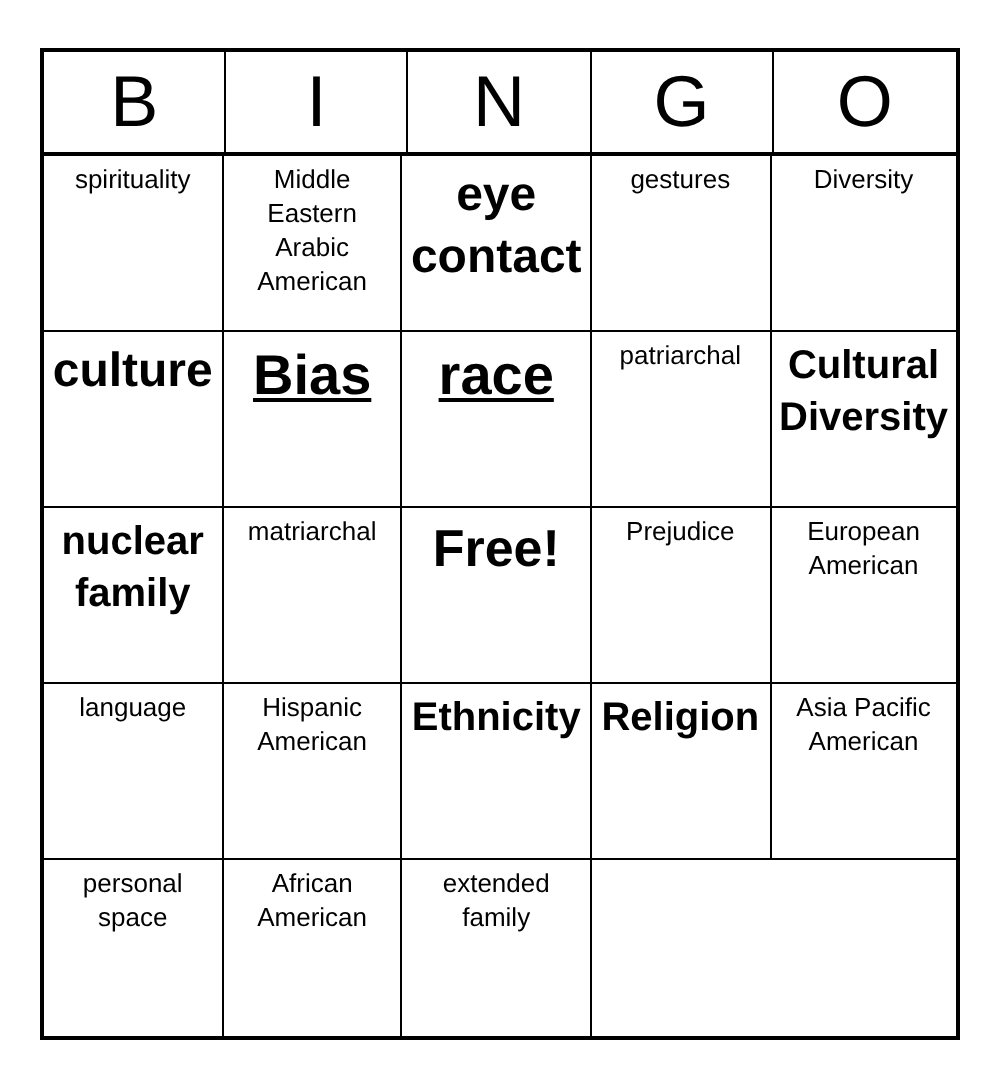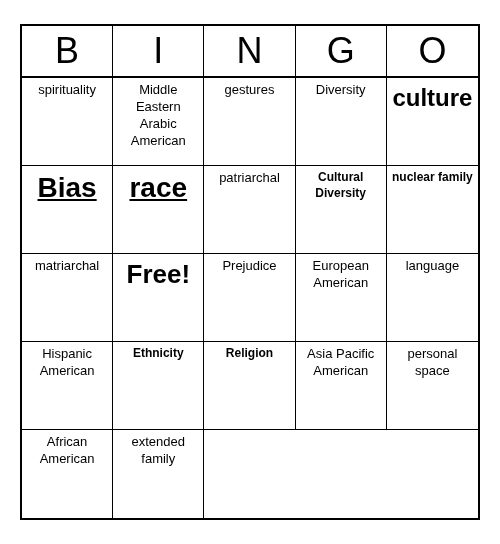--- a/index.html
+++ b/index.html
@@ -54,21 +54,21 @@
     }
     .cell-text {
       font-size: 13px;
       line-height: 1.3;
     }
     .cell-text.large {
       font-size: 24px;
       font-weight: bold;
     }
     .cell-text.medium {
-      font-size: 12px;
+      font-size: 20px;
       font-weight: bold;
     }
     .cell-text.xlarge {
       font-size: 28px;
       font-weight: bold;
       text-decoration: underline;
     }
     .cell-text.free {
       font-size: 26px;
       font-weight: bold;
@@ -84,20 +84,23 @@
       <div class="bingo-header-cell">N</div>
       <div class="bingo-header-cell">G</div>
       <div class="bingo-header-cell">O</div>
     </div>
   <div class="bingo-grid">
   <div class="bingo-cell">
         <span class="cell-text">spirituality</span>
       </div>
       <div class="bingo-cell">
         <span class="cell-text">Middle Eastern Arabic American</span>
+      </div>
+      <div class="bingo-cell">
+        <span class="cell-text large">eye contact</span>
       </div>
       <div class="bingo-cell">
         <span class="cell-text">gestures</span>
       </div>
       <div class="bingo-cell">
         <span class="cell-text">Diversity</span>
       </div>
       <div class="bingo-cell">
         <span class="cell-text large">culture</span>
       </div>

